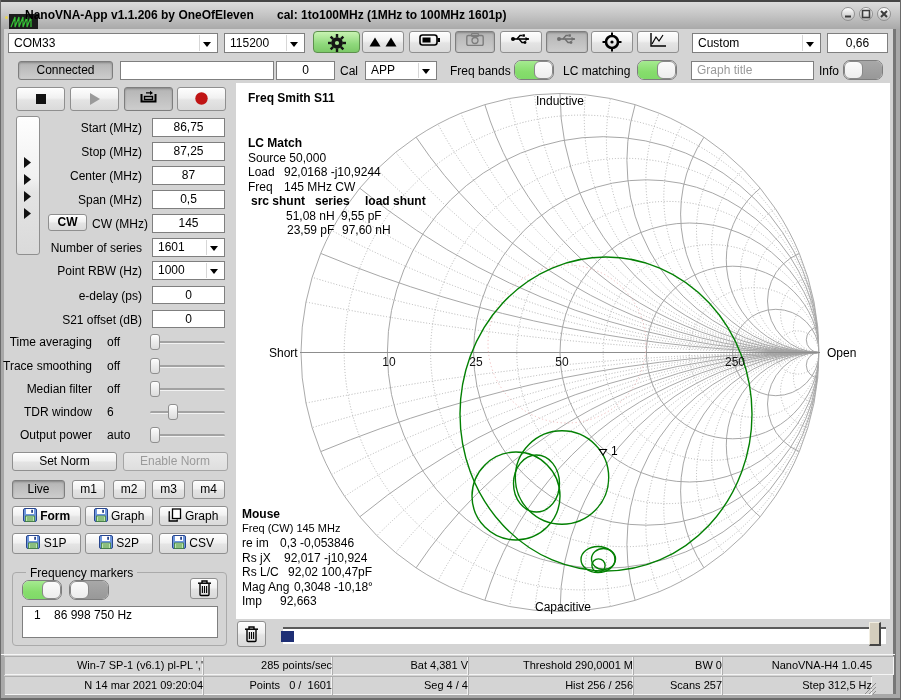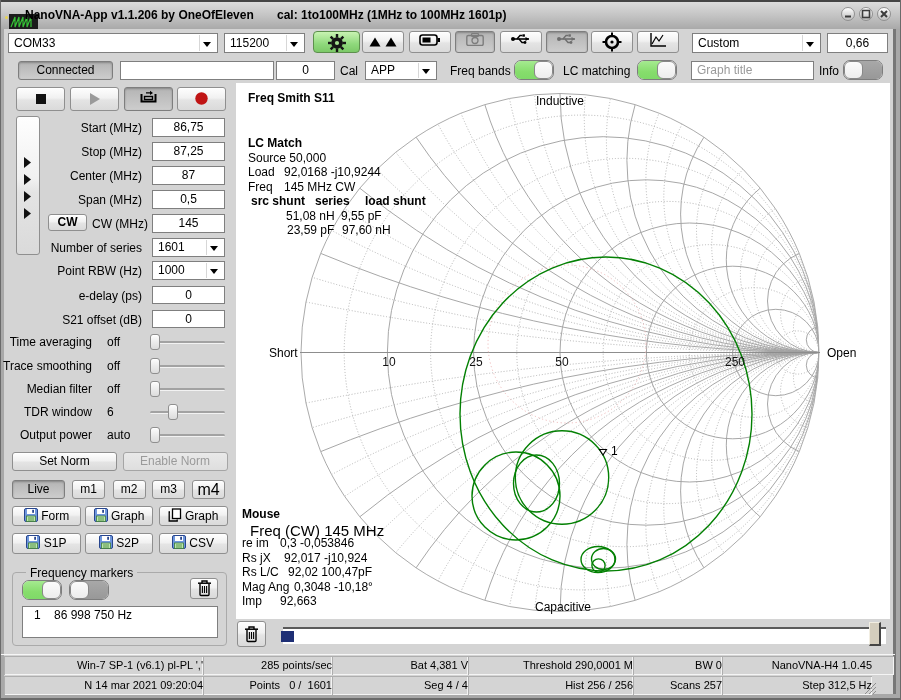--- a/index.html
+++ b/index.html
@@ -207,22 +207,22 @@
 <div class="lab" style="left:0px;top:428px;width:92px;text-align:right;font-size:12px;color:#000">Output power</div>
 <div class="lab" style="left:107px;top:428px;width:40px;text-align:left;font-size:12px;color:#000">auto</div>
 <div class="strack" style="left:150px;top:434px;width:75px"></div>
 <div class="shandle" style="left:150px;top:427px"></div>
 <div class="btn" style="left:12px;top:452px;width:105px;height:19px;font-size:12px;line-height:17px;">Set Norm</div>
 <div class="btnd" style="left:122.5px;top:452px;width:105px;height:19px;font-size:12px;line-height:17px;">Enable Norm</div>
 <div class="btnp" style="left:12px;top:479.5px;width:53px;height:19px;font-size:12px;line-height:17px;">Live</div>
 <div class="btn" style="left:72px;top:479.5px;width:33px;height:19px;font-size:12px;line-height:17px;">m1</div>
 <div class="btn" style="left:112.5px;top:479.5px;width:33px;height:19px;font-size:12px;line-height:17px;">m2</div>
 <div class="btn" style="left:152px;top:479.5px;width:33px;height:19px;font-size:12px;line-height:17px;">m3</div>
-<div class="btn" style="left:192px;top:479.5px;width:33px;height:19px;font-size:16px;line-height:17px;">m4</div>
-<div class="btn" style="left:12px;top:506px;width:69px;height:20px;font-size:12px;line-height:18px;"><svg width="14" height="14" viewBox="0 0 14 14" style="vertical-align:-2px">
+<div class="btn" style="left:192px;top:479.5px;width:33px;height:19px;font-size:12px;line-height:17px;">m4</div>
+<div class="btn" style="left:12px;top:506px;width:69px;height:20px;font-size:12px;line-height:18px;font-weight:bold;"><svg width="14" height="14" viewBox="0 0 14 14" style="vertical-align:-2px">
       <rect x="0.5" y="0.5" width="13" height="13" rx="1.5" fill="#6f97dd" stroke="#27458e"></rect>
       <rect x="3" y="1" width="8" height="5" fill="#fff"></rect>
       <rect x="8.2" y="1.8" width="1.8" height="3" fill="#27458e"></rect>
       <rect x="2.5" y="8" width="9" height="5.5" fill="#bce8ad" stroke="#3f7d36" stroke-width="0.8"></rect>
       <line x1="4" y1="10" x2="10" y2="10" stroke="#3f7d36" stroke-width="0.8"></line>
       <line x1="4" y1="12" x2="10" y2="12" stroke="#3f7d36" stroke-width="0.8"></line>
     </svg> Form</div>
 <div class="btn" style="left:85px;top:506px;width:68px;height:20px;font-size:12px;line-height:18px;"><svg width="14" height="14" viewBox="0 0 14 14" style="vertical-align:-2px">
       <rect x="0.5" y="0.5" width="13" height="13" rx="1.5" fill="#6f97dd" stroke="#27458e"></rect>
       <rect x="3" y="1" width="8" height="5" fill="#fff"></rect>
@@ -391,21 +391,21 @@
 <div class="lab" style="left:12px;top:96.5px;font-size:12px;">Freq</div>
 <div class="lab" style="left:48px;top:96.5px;font-size:12px;">145 MHz CW</div>
 <div class="lab" style="left:15px;top:111px;font-size:12px;font-weight:bold">src shunt</div>
 <div class="lab" style="left:79px;top:111px;font-size:12px;font-weight:bold">series</div>
 <div class="lab" style="left:129px;top:111px;font-size:12px;font-weight:bold">load shunt</div>
 <div class="lab" style="left:50px;top:125.5px;font-size:12px;">51,08 nH</div>
 <div class="lab" style="left:105px;top:125.5px;font-size:12px;">9,55 pF</div>
 <div class="lab" style="left:51px;top:140px;font-size:12px;text-align:right;">23,59 pF</div>
 <div class="lab" style="left:106px;top:140px;font-size:12px;">97,60 nH</div>
 <div class="lab" style="left:6px;top:424px;font-size:12px;font-weight:bold">Mouse</div>
-<div class="lab" style="left:14px;top:438.5px;font-size:15px;">Freq (CW) 145 MHz</div>
+<div class="lab" style="left:6px;top:438.5px;font-size:11px;">Freq (CW) 145 MHz</div>
 <div class="lab" style="left:6px;top:453px;font-size:12px;">re im</div>
 <div class="lab" style="left:44px;top:453px;font-size:12px;">0,3 -0,053846</div>
 <div class="lab" style="left:6px;top:467.5px;font-size:12px;">Rs jX</div>
 <div class="lab" style="left:48px;top:467.5px;font-size:12px;">92,017 -j10,924</div>
 <div class="lab" style="left:6px;top:482px;font-size:12px;">Rs L/C</div>
 <div class="lab" style="left:52px;top:482px;font-size:12px;">92,02 100,47pF</div>
 <div class="lab" style="left:6px;top:496.5px;font-size:12px;">Mag Ang</div>
 <div class="lab" style="left:58px;top:496.5px;font-size:12px;">0,3048 -10,18°</div>
 <div class="lab" style="left:6px;top:511px;font-size:12px;">Imp</div>
 <div class="lab" style="left:44px;top:511px;font-size:12px;">92,663</div>

